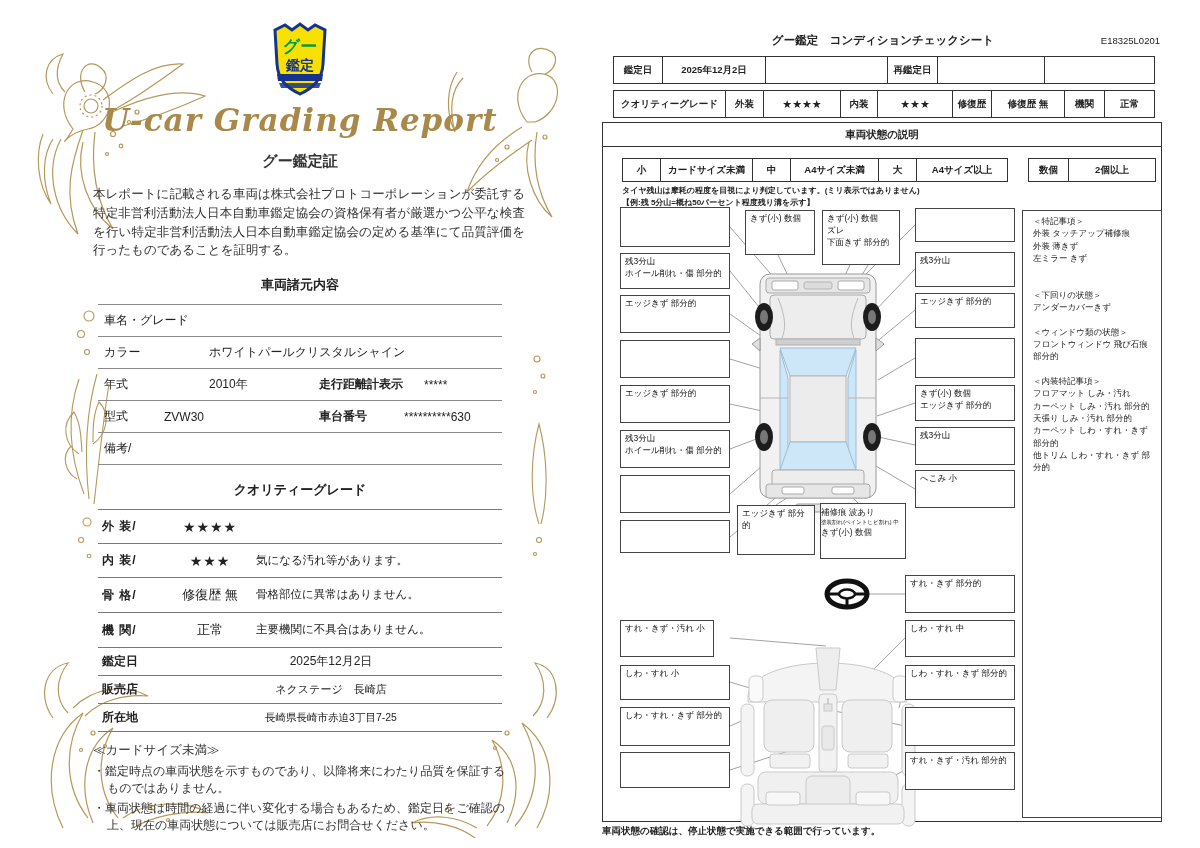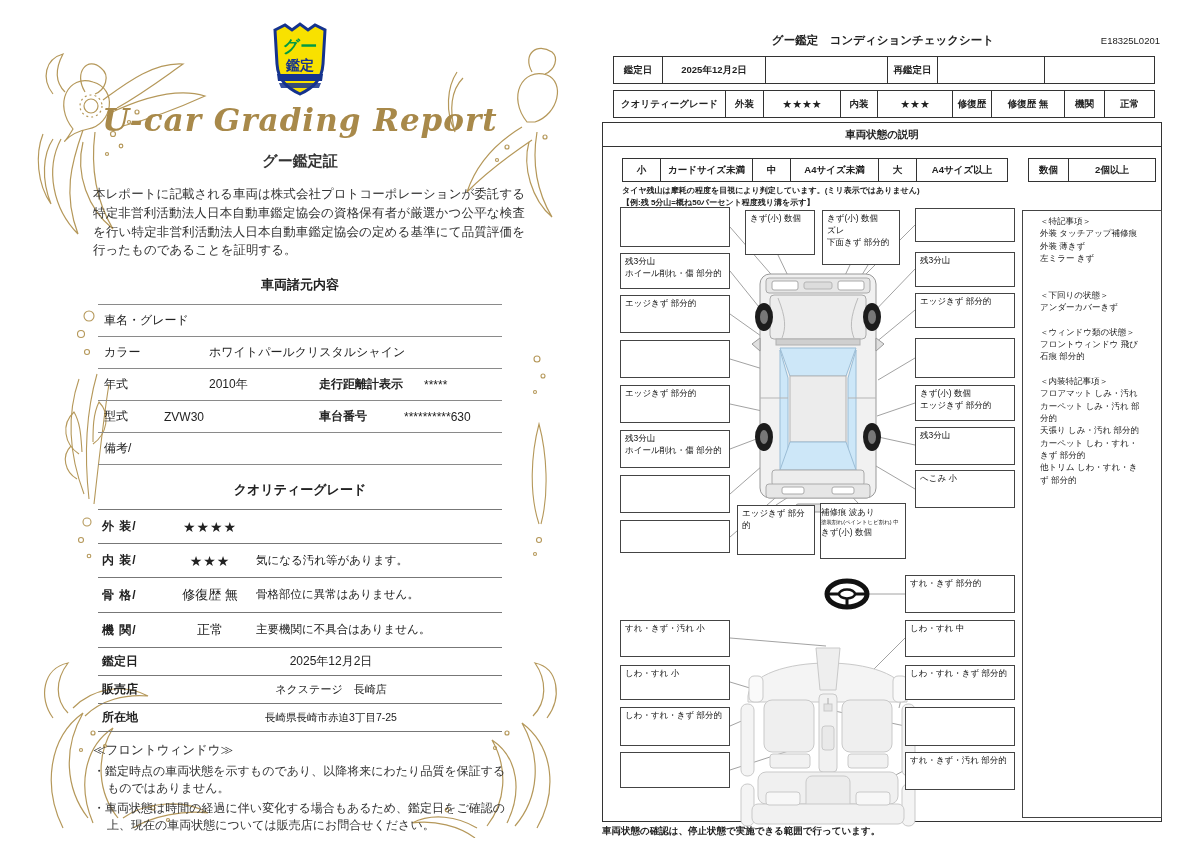--- a/index.html
+++ b/index.html
@@ -43,21 +43,21 @@
   .tbl .c{border-right:1px solid #333;display:flex;align-items:center;justify-content:center;
     font-weight:600;font-size:9.5px;box-sizing:border-box;}
   .tbl .c:last-child{border-right:none;}
   #bigbox{position:absolute;left:2px;top:94px;width:560px;height:700px;border:1px solid #333;box-sizing:border-box;}
   #cond-title{position:absolute;left:2px;top:94px;width:560px;height:25px;border:1px solid #333;
     box-sizing:border-box;display:flex;align-items:center;justify-content:center;font-weight:bold;font-size:10.5px;background:#fff;}
   .tire-note{position:absolute;left:22px;top:157px;font-size:8px;font-weight:600;line-height:1.5;z-index:3;}
   .abox{position:absolute;border:1px solid #444;background:#fff;font-size:8.5px;line-height:1.4;
     padding:2px 4px;white-space:pre-line;color:#111;box-sizing:border-box;z-index:3;}
   #notes-box{position:absolute;left:422px;top:182px;width:140px;height:608px;border:1px solid #444;
-    font-size:8.5px;line-height:1.45;padding:4px 17px;white-space:pre-line;box-sizing:border-box;z-index:3;background:#fff;}
+    font-size:8.5px;line-height:1.45;padding:4px 10px;white-space:pre-line;box-sizing:border-box;z-index:3;background:#fff;}
   #repair-box{position:absolute;left:220px;top:475px;width:86px;height:56px;border:1px solid #444;background:#fff;
     padding:3px 0;box-sizing:border-box;z-index:3;font-size:8.5px;line-height:1.4;}
   #repair-box .tiny{font-size:5.5px;display:block;color:#222;}
   #diagram-svg{position:absolute;left:0;top:0;width:566px;height:812px;z-index:1;}
   .rp-footer{position:absolute;left:2px;top:797px;font-weight:bold;font-size:9.5px;}
 </style>
 </head>
 <body>
 
 <div id="left-page" class="page">
@@ -215,21 +215,21 @@
         <span style="font-weight:bold">販売店</span>
         <span class="v" style="font-size:11px">ネクステージ　長崎店</span>
       </div>
       <div class="info-row">
         <span style="font-weight:bold">所在地</span>
         <span class="v" style="font-size:10.5px">長崎県長崎市赤迫3丁目7-25</span>
       </div>
     </div>
 
     <div class="lp-about">
-      <div class="lp-about-title">≪フロントウィンドウ≫</div>
+      <div class="lp-about-title">≪カードサイズ未満≫</div>
       <ul>
         <li>・鑑定時点の車両状態を示すものであり、以降将来にわたり品質を保証するものではありません。</li>
         <li>・車両状態は時間の経過に伴い変化する場合もあるため、鑑定日をご確認の上、現在の車両状態については販売店にお問合せください。</li>
 
       </ul>
     </div>
 
   </div>
 </div>
 
@@ -421,21 +421,21 @@
 ＜ウィンドウ類の状態＞
 フロントウィンドウ 飛び石痕 部分的
 
 ＜内装特記事項＞
 フロアマット しみ・汚れ
 カーペット しみ・汚れ 部分的
 天張り しみ・汚れ 部分的
 カーペット しわ・すれ・きず 部分的
 他トリム しわ・すれ・きず 部分的</div>
 
-  <div class="abox" style="left:20px;top:592px;width:110px;height:37px">すれ・きず・汚れ 小</div>
+  <div class="abox" style="left:20px;top:592px;width:94px;height:37px">すれ・きず・汚れ 小</div>
   <div class="abox" style="left:20px;top:637px;width:110px;height:35px">しわ・すれ 小</div>
   <div class="abox" style="left:20px;top:679px;width:110px;height:39px">しわ・すれ・きず 部分的</div>
   <div class="abox" style="left:20px;top:724px;width:110px;height:36px"></div>
   <div class="abox" style="left:305px;top:547px;width:110px;height:38px">すれ・きず 部分的</div>
   <div class="abox" style="left:305px;top:592px;width:110px;height:37px">しわ・すれ 中</div>
   <div class="abox" style="left:305px;top:637px;width:110px;height:35px">しわ・すれ・きず 部分的</div>
   <div class="abox" style="left:305px;top:679px;width:110px;height:39px"></div>
   <div class="abox" style="left:305px;top:724px;width:110px;height:38px">すれ・きず・汚れ 部分的</div>
 
   <div class="rp-footer">車両状態の確認は、停止状態で実施できる範囲で行っています。</div>

